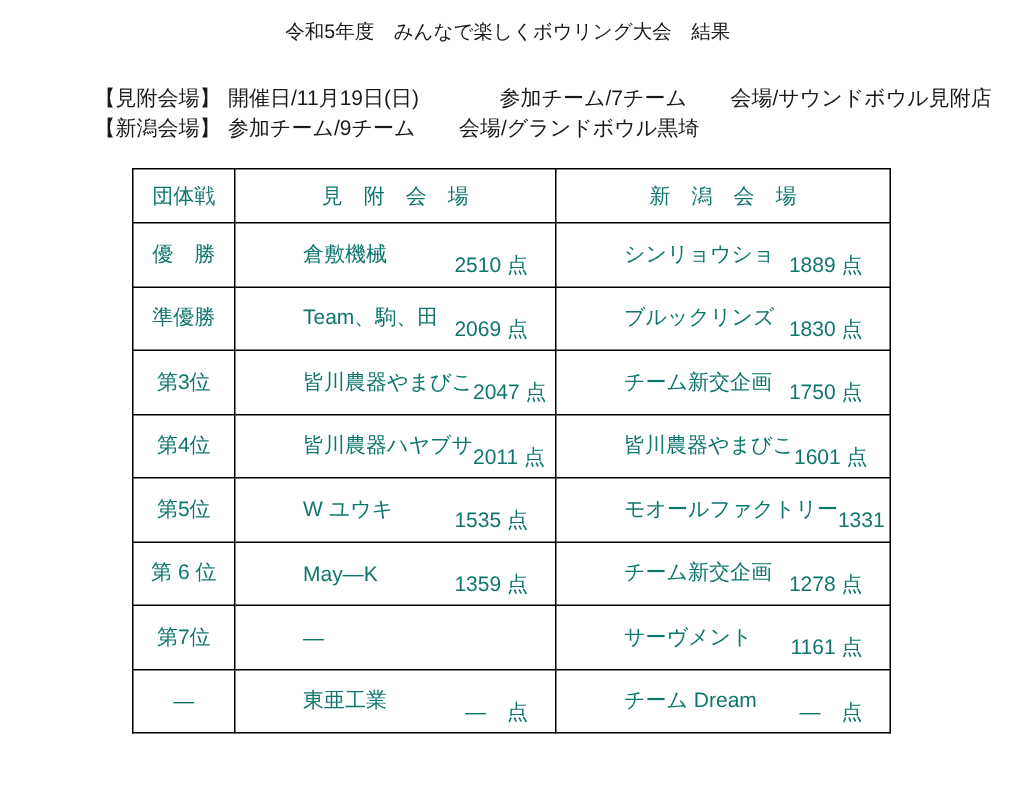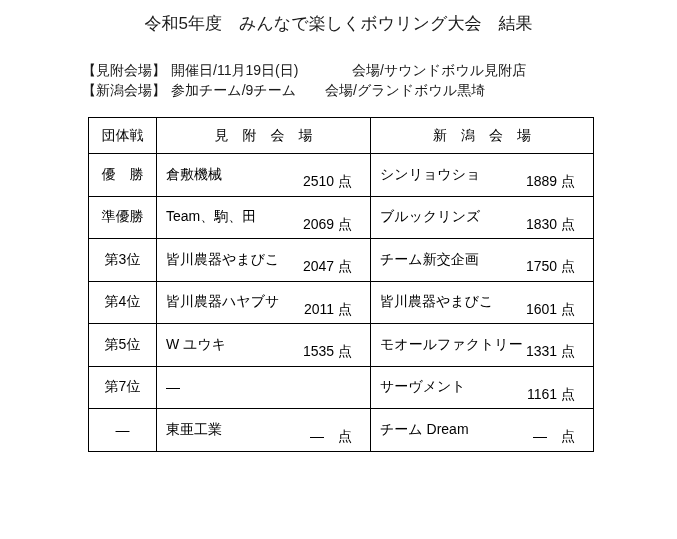--- a/index.html
+++ b/index.html
@@ -11,81 +11,81 @@
     width: 677px;
     height: 539px;
     color: #1a1a1a;
     font-family: "Liberation Sans", "DejaVu Sans", sans-serif;
     font-size: 14px;
     overflow: hidden;
   }
   .page-title {
     margin-top: 12px;
     text-align: center;
-    font-size: 17px;
+    font-size: 13px;
     white-space: pre;
   }
   .venues {
     margin: 25px 0 0 63px;
     line-height: 20px;
   }
   .venue-row {
     display: flex;
     white-space: pre;
-    margin-left: 19px;
   }
   .venue-label { width: 89px; }
   .venue-date  { width: 181px; }
   .venue-teams { width: 154px; }
   table.results {
     border-collapse: collapse;
     table-layout: fixed;
     width: 505px;
     margin: 17px 0 0 88px;
   }
   table.results th,
   table.results td {
     border: 1.5px solid #000;
     padding: 0;
     font-weight: 400;
     font-size: 14px;
-    color: #000000;
+    color: #0f766e;
     overflow: hidden;
   }
   table.results thead tr { height: 36px; }
   table.results tbody tr { height: 42.5px; }
   th.h-rank, td.rank-cell {
     text-align: center;
     white-space: pre;
   }
   th.h-venue {
     text-align: center;
     white-space: pre;
   }
   .cell-flex {
     display: flex;
     justify-content: space-between;
     align-items: center;
     padding: 0 18px 0 9px;
     white-space: pre;
   }
-  .team { text-align: center; }
+  .team { text-align: center; margin-left: 36px; }
   .score { text-align: right; margin-top: 15px; }
 </style>
 </head>
 <body>
 
 <div class="page">
 
   <div class="page-title">令和5年度　みんなで楽しくボウリング大会　結果</div>
 
   <div class="venues">
     <div class="venue-row">
       <span class="venue-label">【見附会場】</span>
       <span class="venue-date">開催日/11月19日(日)</span>
+      <span class="venue-teams">参加チーム/7チーム</span>
       <span class="venue-place">会場/サウンドボウル見附店</span>
     </div>
     <div class="venue-row">
       <span class="venue-label">【新潟会場】</span>
       <span class="venue-teams">参加チーム/9チーム</span>
       <span class="venue-place">会場/グランドボウル黒埼</span>
     </div>
   </div>
 
   <table class="results">
@@ -175,20 +175,35 @@
       </div>
     </td>
     <td>
       <div class="cell-flex">
         <span class="team">モオールファクトリー</span>
         <span class="score">1331 点</span>
       </div>
     </td>
   </tr>
 
+  <tr>
+    <td class="rank-cell">第 6 位</td>
+    <td>
+      <div class="cell-flex">
+        <span class="team">May―K</span>
+        <span class="score">1359 点</span>
+      </div>
+    </td>
+    <td>
+      <div class="cell-flex">
+        <span class="team">チーム新交企画</span>
+        <span class="score">1278 点</span>
+      </div>
+    </td>
+  </tr>
 
   <tr>
     <td class="rank-cell">第7位</td>
     <td>
       <div class="cell-flex">
         <span class="team">―</span>
         <span class="score"></span>
       </div>
     </td>
     <td>

